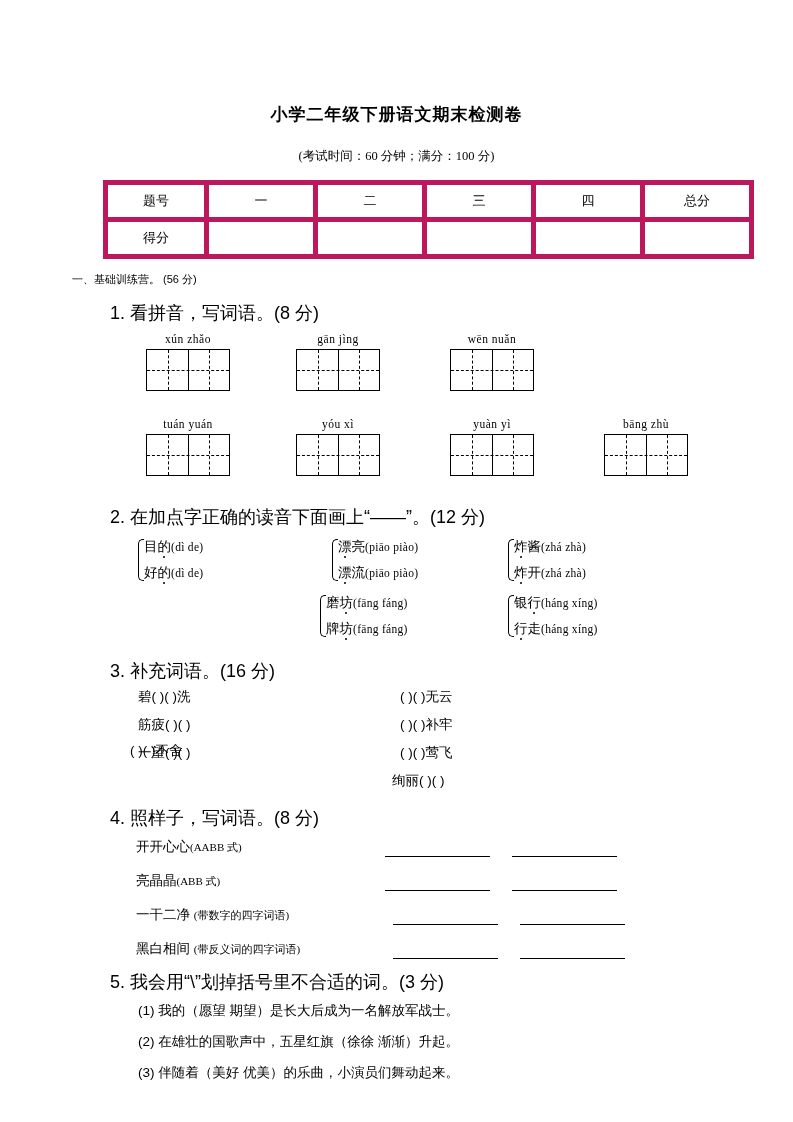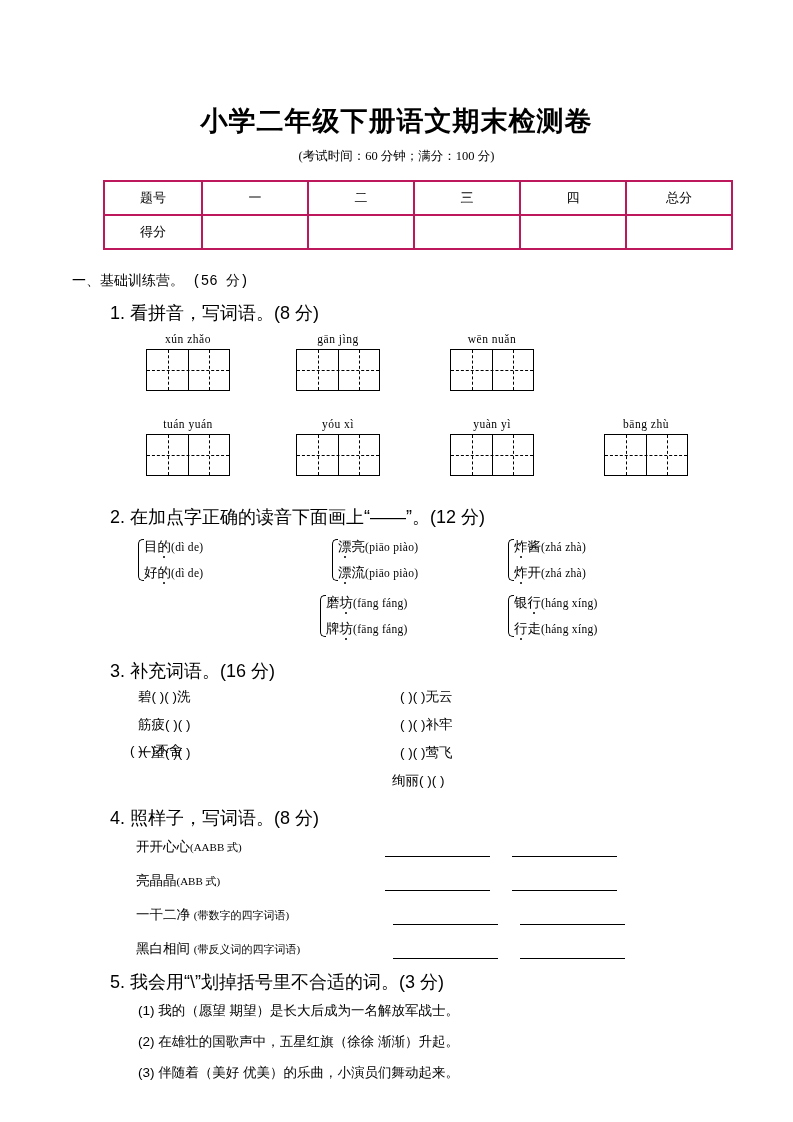--- a/index.html
+++ b/index.html
@@ -22,21 +22,21 @@
     width: 793px;
     height: 1122px;
   }
 
   
   .doc-title {
     position: absolute;
     left: 0; top: 103px;
     width: 793px;
     text-align: center;
-    font-size: 27px;
+    font-size: 17px;
     font-weight: bold;
     letter-spacing: 1px;
     font-family: "Liberation Sans", "DejaVu Sans", sans-serif;
   }
   .doc-subtitle {
     position: absolute;
     left: 0; top: 148px;
     width: 793px;
     text-align: center;
     font-size: 12.5px;
@@ -45,35 +45,35 @@
 
   
   .score-table {
     position: absolute;
     left: 103px; top: 180px;
     width: 604px;
     border-collapse: collapse;
     table-layout: fixed;
   }
   .score-table td {
-    border: 2px solid #be185d;
+    border: 5px solid #be185d;
     height: 30px;
     text-align: center;
     vertical-align: middle;
     font-size: 13px;
     font-family: "Liberation Sans", "DejaVu Sans", sans-serif;
   }
   .score-table td.hdr-label { width: 94px; }
   .score-table td.col { width: 102px; }
 
   
   .sec-head {
     position: absolute;
-    font-size: 14px;
-    font-family: Liberation Mono, monospace;
+    font-size: 11px;
+    font-family: Liberation Sans, sans-serif;
     white-space: nowrap;
   }
   .q-head {
     position: absolute;
     font-size: 18px;
     font-family: "Liberation Sans", "DejaVu Sans", sans-serif;
     white-space: nowrap;
     text-align: right;
   }
   .body-line {

